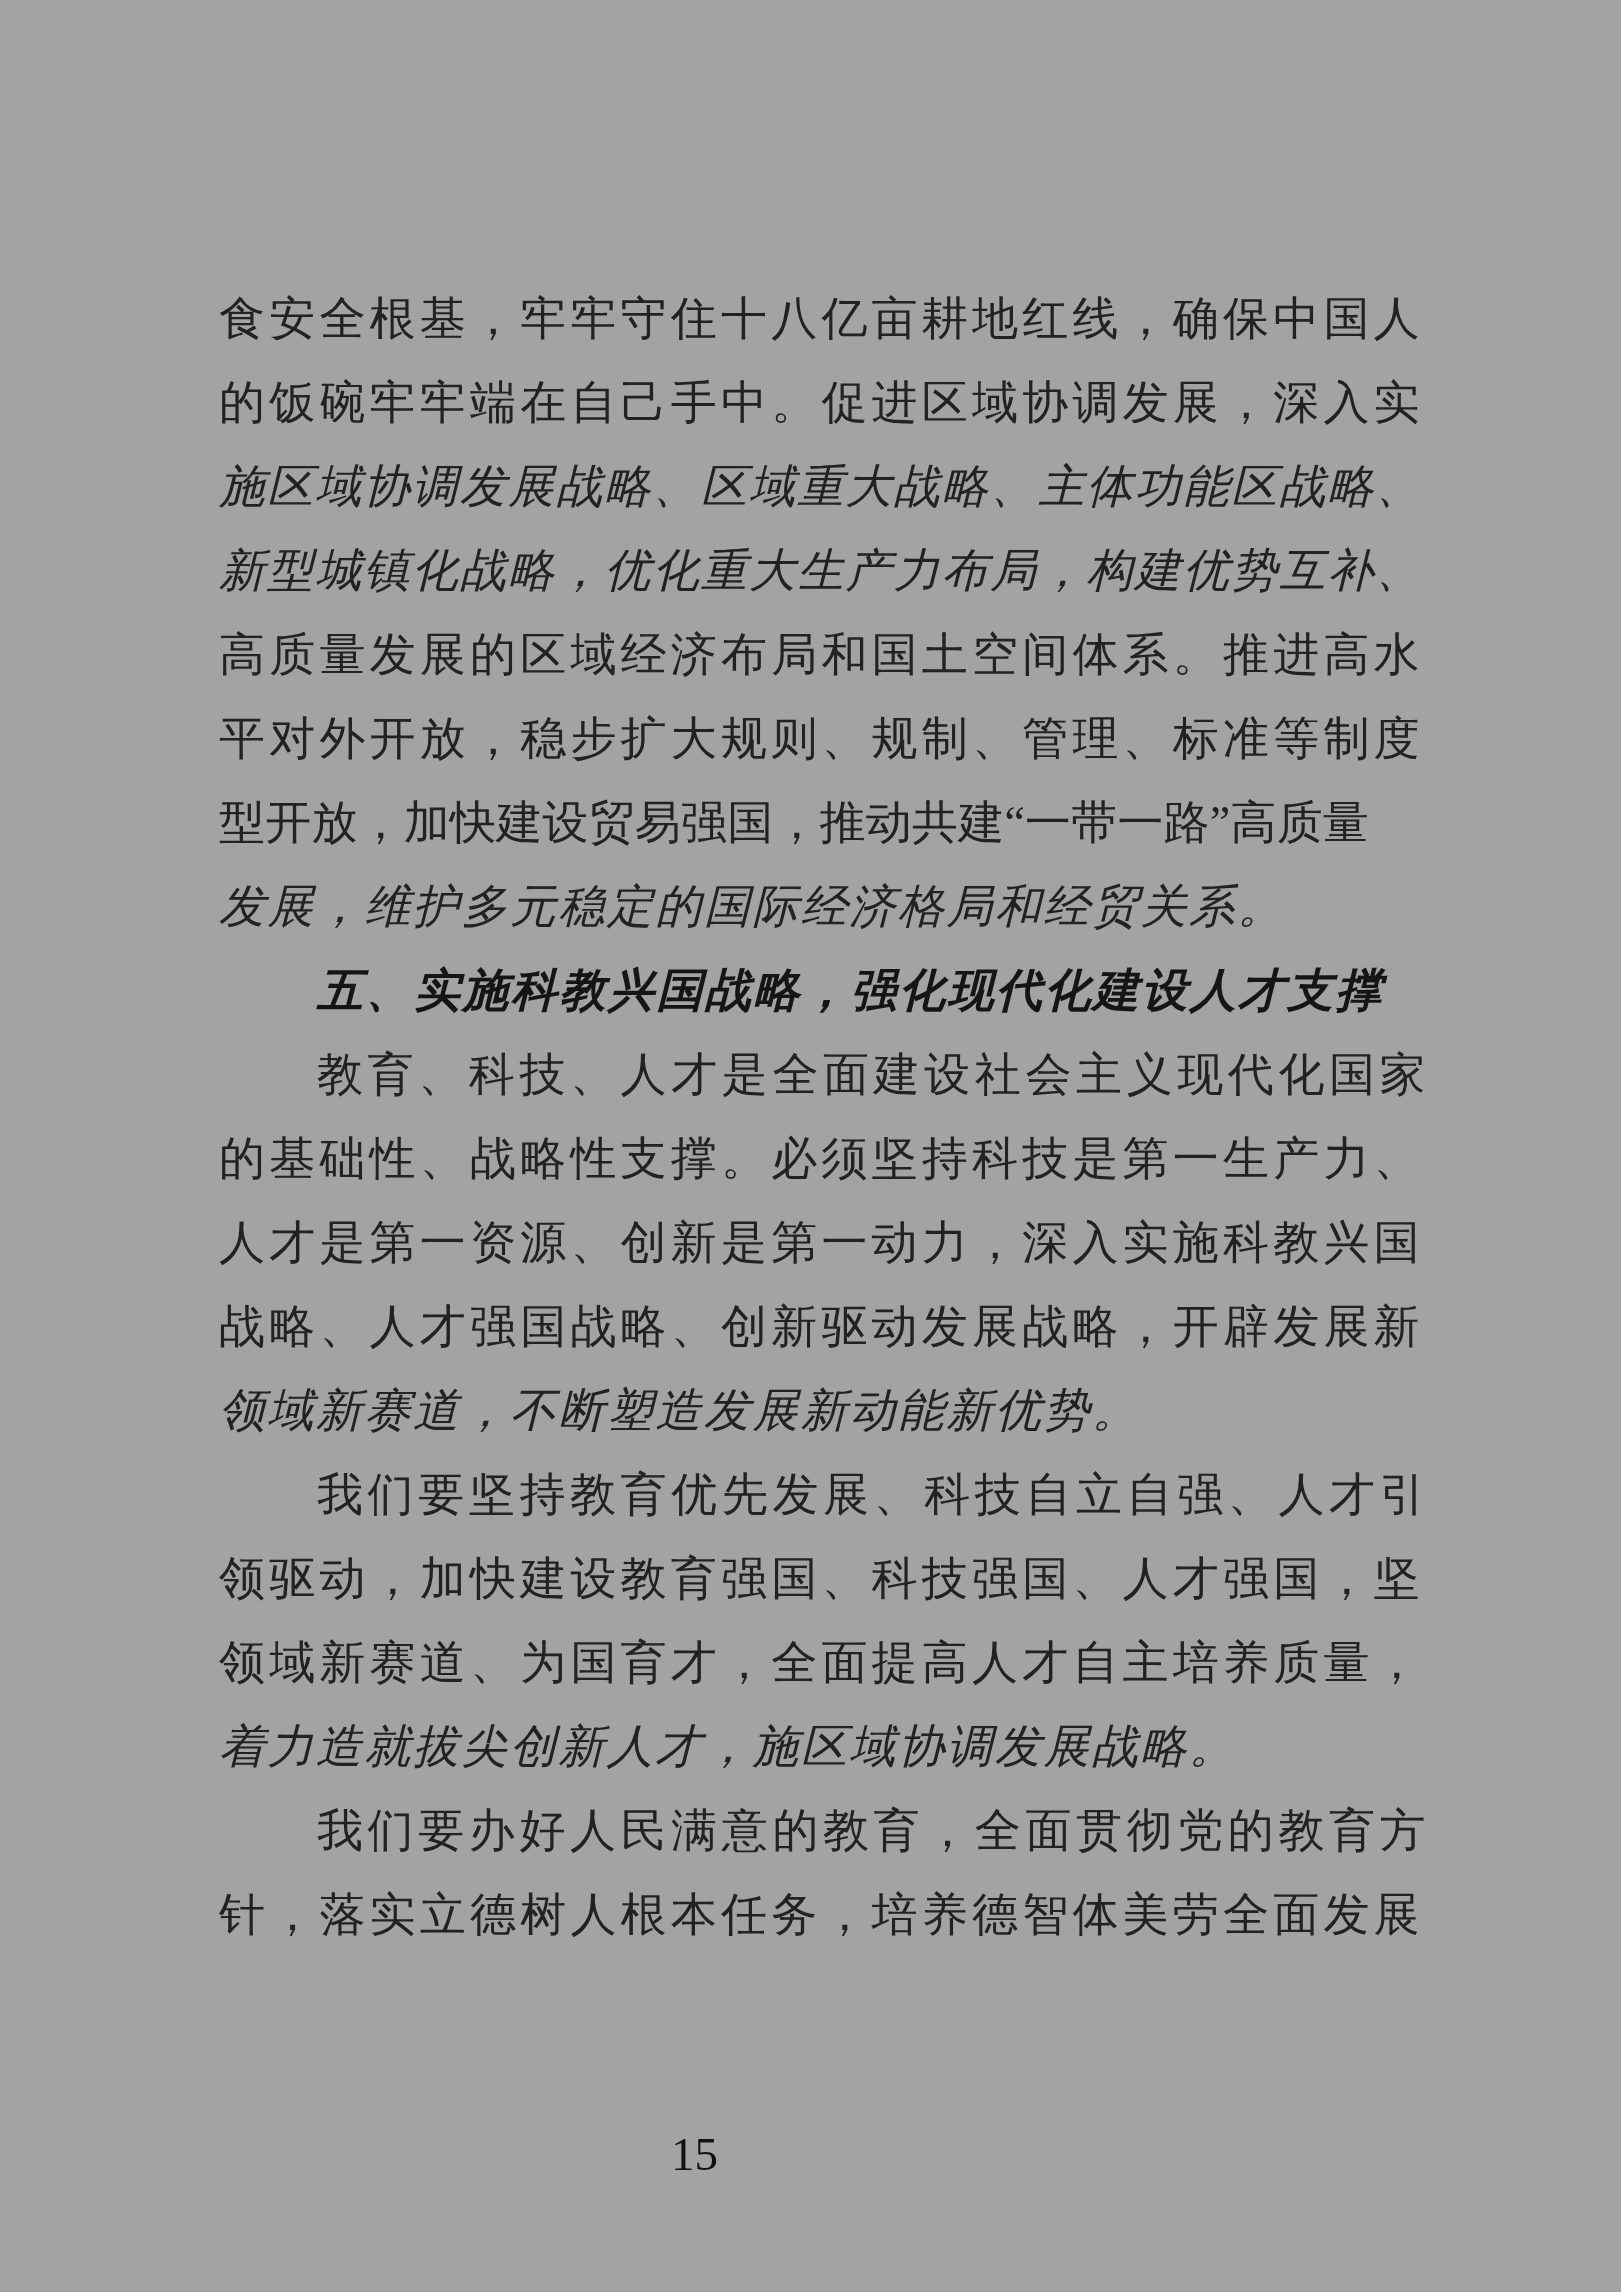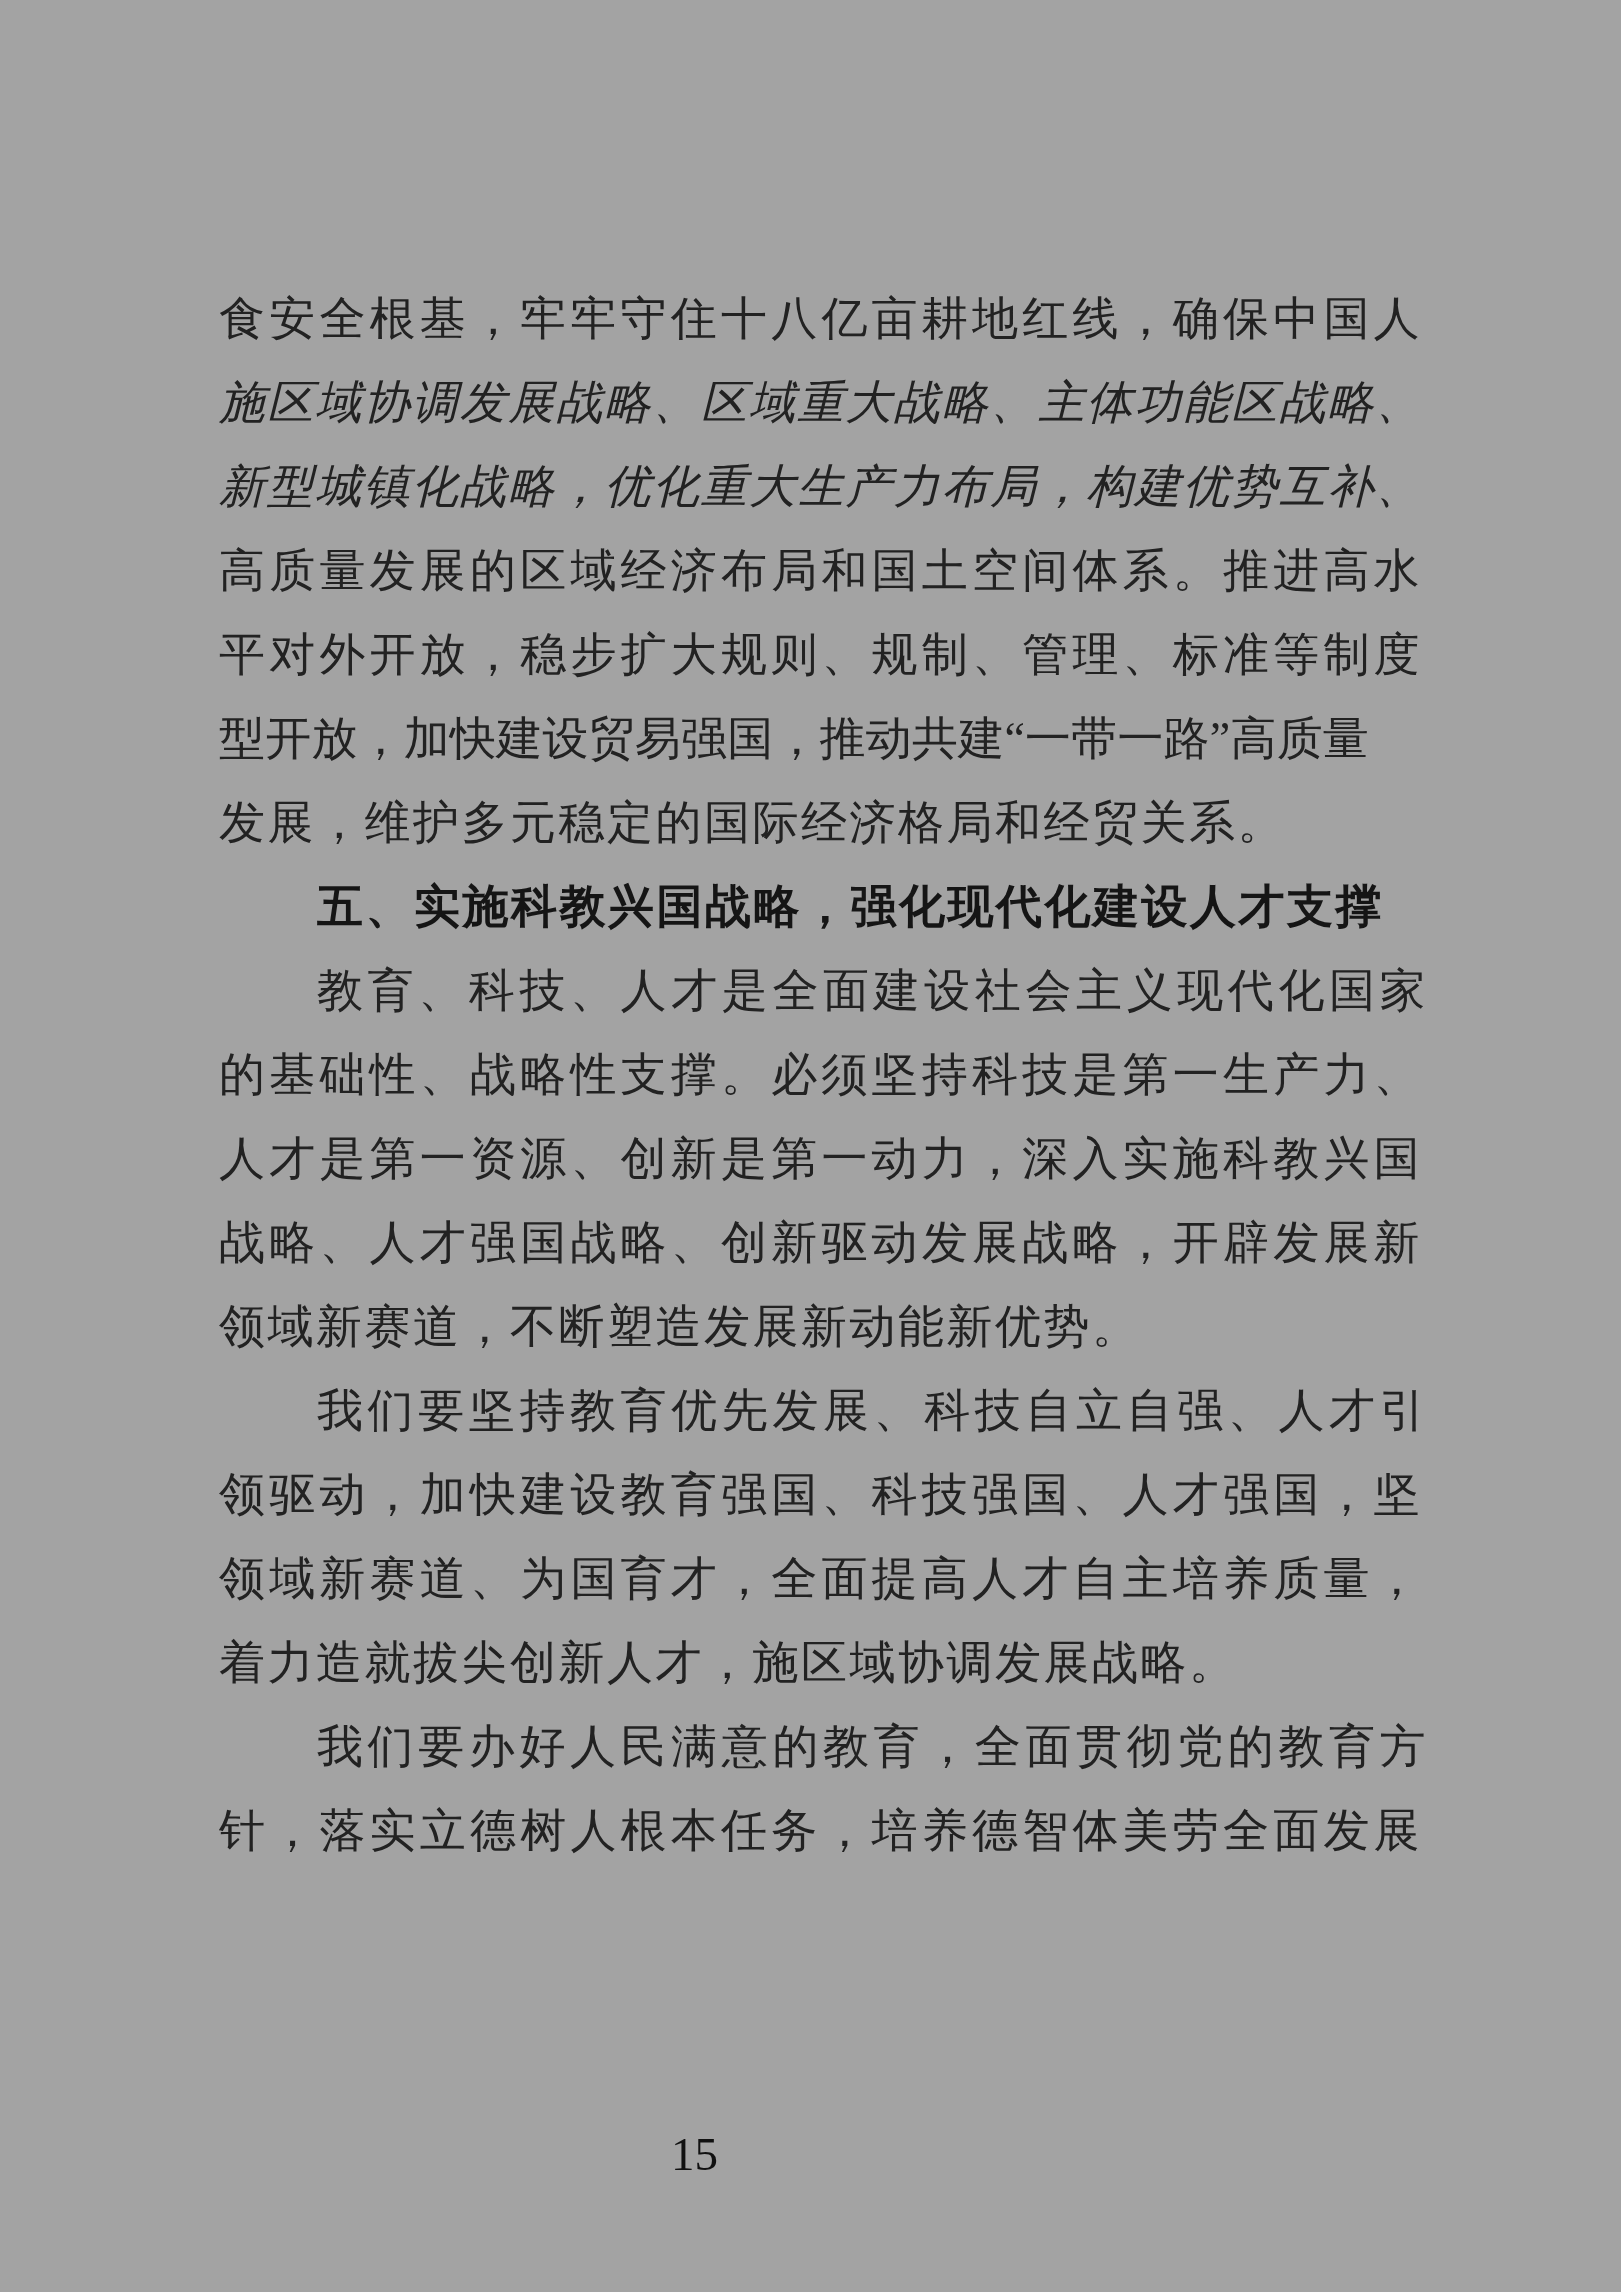--- a/index.html
+++ b/index.html
@@ -34,21 +34,21 @@
     text-indent: 98px;
   }
   .heading {
     font-weight: bold;
     color: #151515;
   }
   
   .ls43 { letter-spacing: 4.2px; }
   .ls47 { letter-spacing: 4.6px; }
   .ls22 { letter-spacing: 2.2px; font-style: italic; }
-  .ls25 { letter-spacing: 2.5px; }
+  .ls25 { letter-spacing: 2.5px; font-style: italic; }
   .ls02 { letter-spacing: 0.2px; }
   .page-number {
     position: absolute;
     top: 2125px;
     left: 0;
     width: 1389px;
     height: 59px;
     line-height: 59px;
     text-align: center;
     font-size: 47px;
@@ -56,20 +56,21 @@
     font-family: "Liberation Serif", "DejaVu Serif", serif;
   }
 </style>
 </head>
 <body>
 
 <div class="page">
 
   <div class="text-block">
     <div class="line ls43">食安全根基，牢牢守住十八亿亩耕地红线，确保中国人</div>
+    <div class="line ls43">的饭碗牢牢端在自己手中。促进区域协调发展，深入实</div>
     <div class="line ls22">施区域协调发展战略、区域重大战略、主体功能区战略、</div>
     <div class="line ls22">新型城镇化战略，优化重大生产力布局，构建优势互补、</div>
     <div class="line ls43">高质量发展的区域经济布局和国土空间体系。推进高水</div>
     <div class="line ls43">平对外开放，稳步扩大规则、规制、管理、标准等制度</div>
     <div class="line ls02">型开放，加快建设贸易强国，推动共建“一带一路”高质量</div>
     <div class="line ls25">发展，维护多元稳定的国际经济格局和经贸关系。</div>
     <div class="line ls25 indent heading">五、实施科教兴国战略，强化现代化建设人才支撑</div>
     <div class="line ls47 indent">教育、科技、人才是全面建设社会主义现代化国家</div>
     <div class="line ls43">的基础性、战略性支撑。必须坚持科技是第一生产力、</div>
     <div class="line ls43">人才是第一资源、创新是第一动力，深入实施科教兴国</div>

